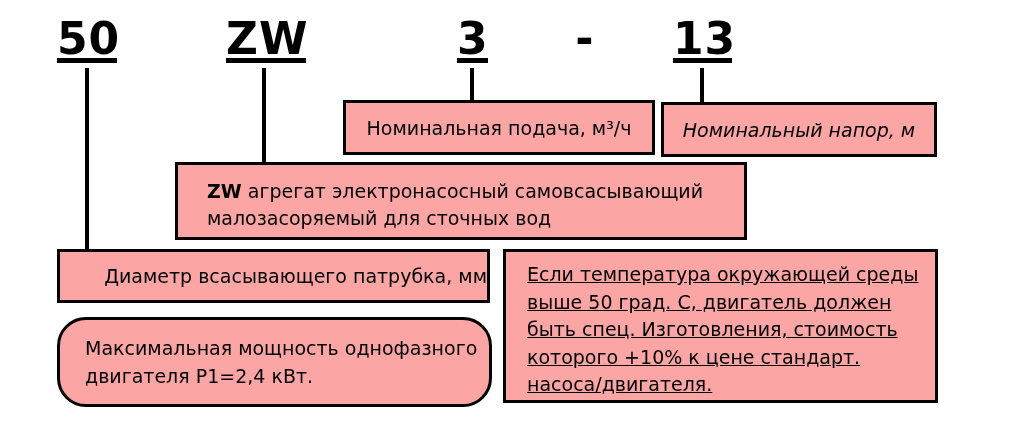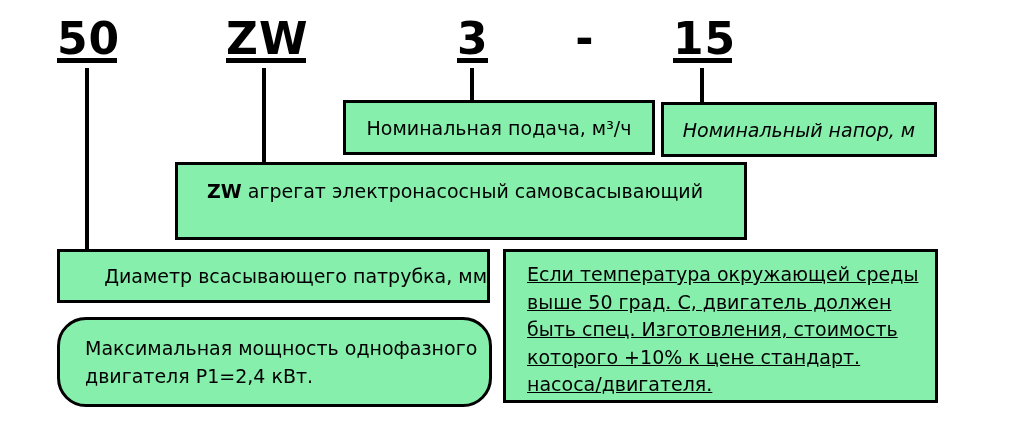--- a/index.html
+++ b/index.html
@@ -26,21 +26,21 @@
   }
   .underlined { border-bottom: 5px solid #000000; }
   .vline {
     position: absolute;
     width: 4px;
     background: #000000;
   }
   .box {
     position: absolute;
     border: 3px solid #000000;
-    background: #86efac;
+    background: #fca5a5;
     font-size: 19px;
     color: #000000;
   }
   .box.center-single {
     display: flex;
     align-items: center;
     justify-content: center;
     text-align: center;
   }
   .box.left-single {
@@ -53,37 +53,38 @@
 </style>
 </head>
 <body>
 
 <div class="canvas">
 
   <div class="code-label underlined" style="left:57px;  width:60px;">50</div>
   <div class="code-label underlined" style="left:226px; width:80px;">ZW</div>
   <div class="code-label underlined" style="left:457px; width:31px;">3</div>
   <div class="code-label" style="left:570px; width:30px;">-</div>
-  <div class="code-label underlined" style="left:673px; width:59px;">15</div>
+  <div class="code-label underlined" style="left:673px; width:59px;">13</div>
 
   <div class="vline" style="left:85px;  top:68px; height:182px;"></div>
   <div class="vline" style="left:262px; top:68px; height:96px;"></div>
   <div class="vline" style="left:470px; top:68px; height:34px;"></div>
   <div class="vline" style="left:700px; top:68px; height:36px;"></div>
 
   <div class="box center-single" style="left:343px; top:100px; width:312px; height:55px;">
     <span>Номинальная подача, м³/ч</span>
   </div>
 
   <div class="box center-single" style="left:661px; top:102px; width:276px; height:55px;font-style:italic;">
     <span>Номинальный напор, м</span>
   </div>
 
   <div class="box" style="left:175px; top:162px; width:572px; height:78px; padding:13px 10px 0 29px;">
     <div class="zw-line"><b>ZW</b><span> агрегат электронасосный самовсасывающий</span></div>
+    <div class="zw-line">малозасоряемый для сточных вод</div>
   </div>
 
   <div class="box left-single" style="left:57px; top:249px; width:433px; height:54px; padding-left:23px;">
     <span>Диаметр всасывающего патрубка, мм</span>
   </div>
 
   <div class="box multiline" style="left:57px; top:317px; width:435px; height:90px; padding:14px 4px 0 25px; line-height:28px;border-radius:29px;">Максимальная мощность однофазного
 двигателя P1=2,4 кВт.</div>
 
   <div class="box multiline" style="left:503px; top:249px; width:435px; height:154px; padding:9px 8px 0 21px; line-height:27.5px;text-decoration:underline;">Если температура окружающей среды

